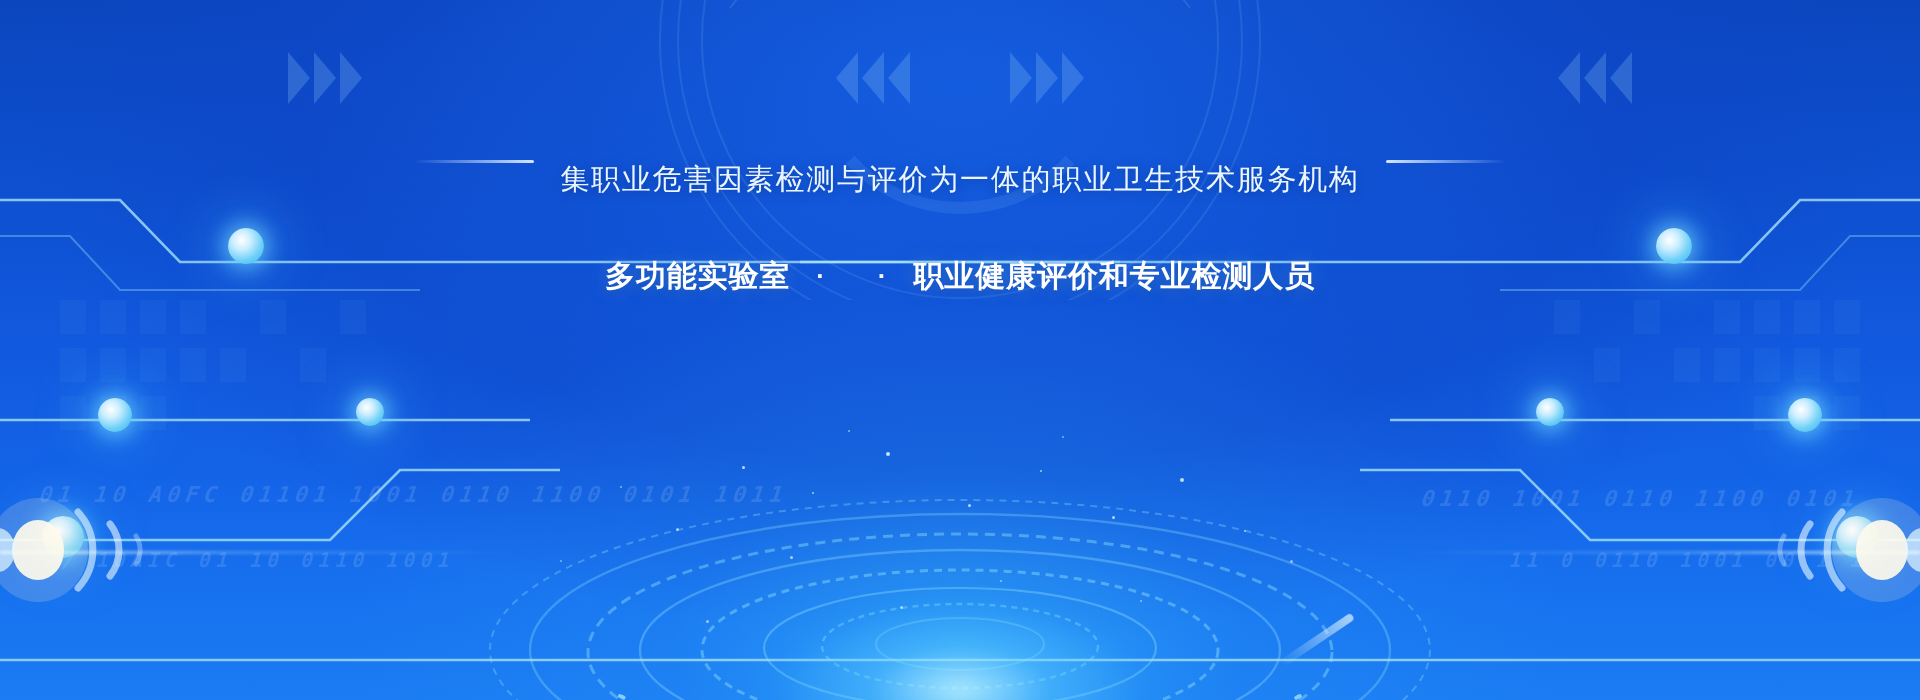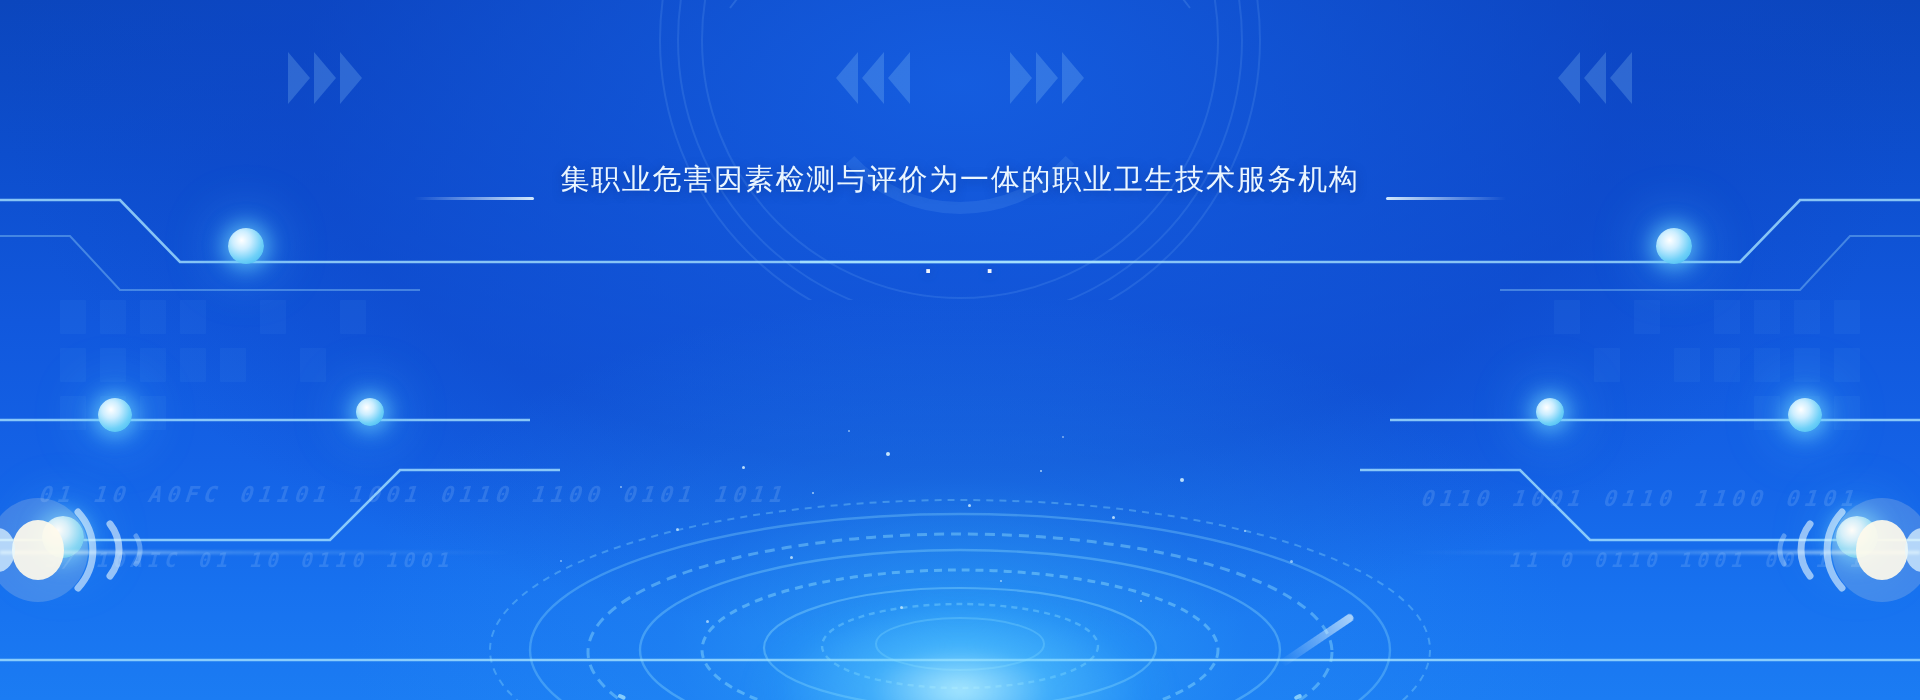--- a/index.html
+++ b/index.html
@@ -93,21 +93,21 @@
   .content{position:absolute;inset:0;display:flex;flex-direction:column;
            align-items:center;justify-content:flex-start;padding-top:126px;}
 
   .headline{
     font-size:108px;line-height:1.08;font-weight:800;color:#ffffff;
     letter-spacing:.02em;white-space:nowrap;
     text-shadow:0 0 26px rgba(120,210,255,.55), 0 4px 16px rgba(4,36,110,.45);
   }
   .headline .gap{display:inline-block;width:44px;}
 
-  .sub-row{display:flex;align-items:flex-end;gap:26px;margin-top:34px;}
+  .sub-row{display:flex;align-items:flex-start;gap:26px;margin-top:34px;}
   .rule{height:3px;width:120px;border-radius:2px;}
   .rule.l{background:linear-gradient(90deg, rgba(190,225,255,0), rgba(220,240,255,.95));}
   .rule.r{background:linear-gradient(270deg, rgba(190,225,255,0), rgba(220,240,255,.95));}
   .subtitle{
     font-size:29px;font-weight:500;color:#eaf6ff;white-space:nowrap;
     letter-spacing:.06em;text-shadow:0 2px 10px rgba(6,40,120,.5);
   }
 
   .tagline{
     margin-top:56px;font-size:30px;font-weight:700;color:#ffffff;
@@ -330,18 +330,20 @@
   <div class="content">
 
 
     <div class="sub-row">
       <span class="rule l"></span>
       <span class="subtitle">集职业危害因素检测与评价为一体的职业卫生技术服务机构</span>
       <span class="rule r"></span>
     </div>
 
     <div class="tagline">
+      <span>多功能实验室</span>
       <span class="dot">·</span>
       <span class="dot">·</span>
+      <span>职业健康评价和专业检测人员</span>
     </div>
 
   </div>
 </div>
 
 </body></html>

